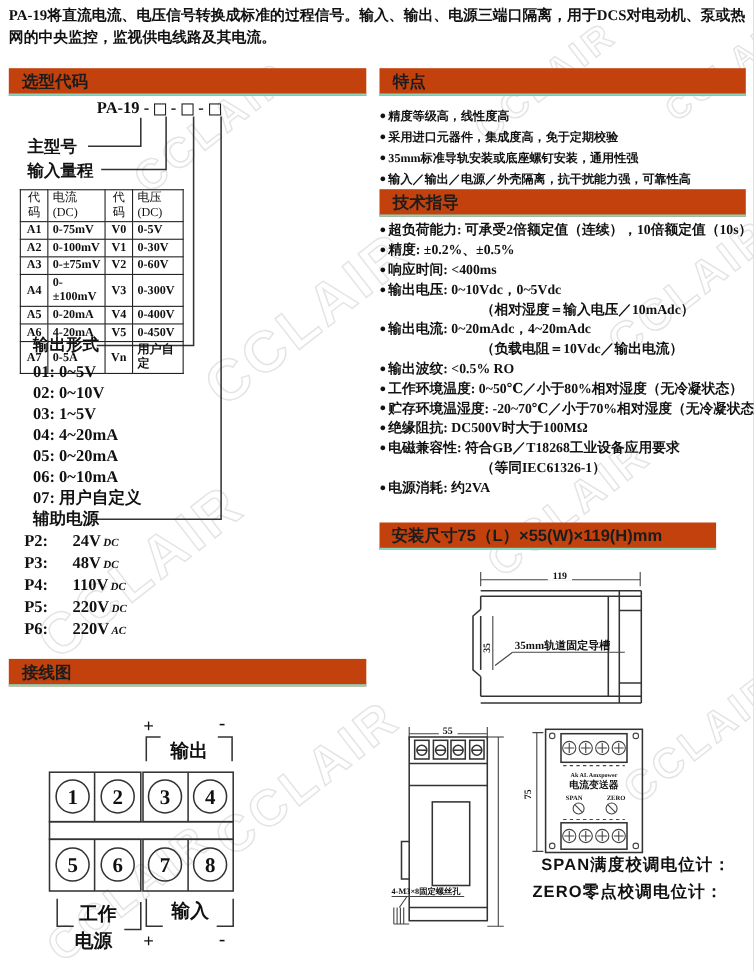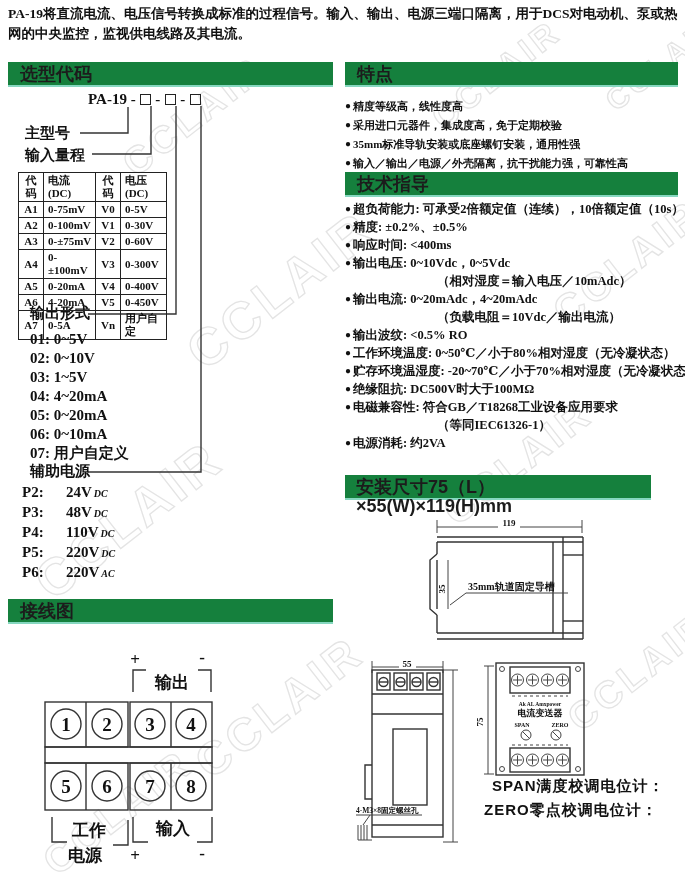--- a/index.html
+++ b/index.html
@@ -14,35 +14,35 @@
   .wm {
     position:absolute; font-weight:700; letter-spacing:4px;
     color:transparent; -webkit-text-stroke:1.3px #e4e4e4;
     transform:rotate(-38deg); pointer-events:none; white-space:nowrap;
   }
   .intro {
     left:8px; top:4px; width:674px; font-size:13.5px; line-height:20px;
     font-weight:600; font-family:"Liberation Serif","DejaVu Serif",serif;
   }
   .sec-header {
-    position:absolute; height:25px; background:#15803d;
-    border-bottom:2px solid #86d7c0; font-size:18px; font-weight:700;
+    position:absolute; height:25px; background:#c2410c;
+    border-bottom:2px solid #86d7c0; font-size:15px; font-weight:700;
     color:#1c1c1c; padding:3px 0 0 12px; line-height:19px;
   }
   .model-row { left:88px; top:91px; display:flex; align-items:center;
     font-size:15px; font-weight:600; }
   .model-box { width:11px; height:11px; border:1.6px solid #222;
     display:inline-block; margin:0 4px; }
   .model-dash { width:6px; text-align:center; font-weight:700; }
   .tree-label { font-size:15px; font-weight:600; }
   table.sel { border-collapse:collapse; font-size:11px; font-weight:600;
     font-family:"Liberation Serif","DejaVu Serif",serif; }
   table.sel th, table.sel td { border:1px solid #222; line-height:13px;
     padding:1px 2px; height:14px; }
-  table.sel th { font-weight:700; }
+  table.sel th { font-weight:400; }
   .cc { text-align:center; width:25px; }
   .cv { text-align:left; width:52px; padding-left:4px !important; }
   .cv2 { text-align:left; width:46px; padding-left:4px !important; }
   .opt-list { left:30px; top:330px; font-size:15px; font-weight:600;
     font-family:"Liberation Serif","DejaVu Serif",serif; }
   .opt-list div { height:19px; line-height:19px; }
   .pwr-list { left:22px; top:482px; font-size:15px; font-weight:600;
     font-family:"Liberation Serif","DejaVu Serif",serif; }
   .pwr-item { height:20px; line-height:20px; }
   .pwr-item .code { display:inline-block; width:28px; }

